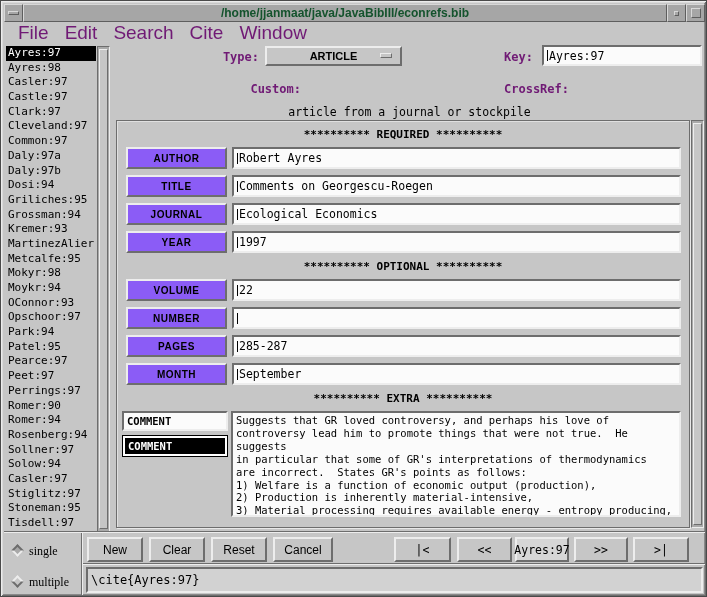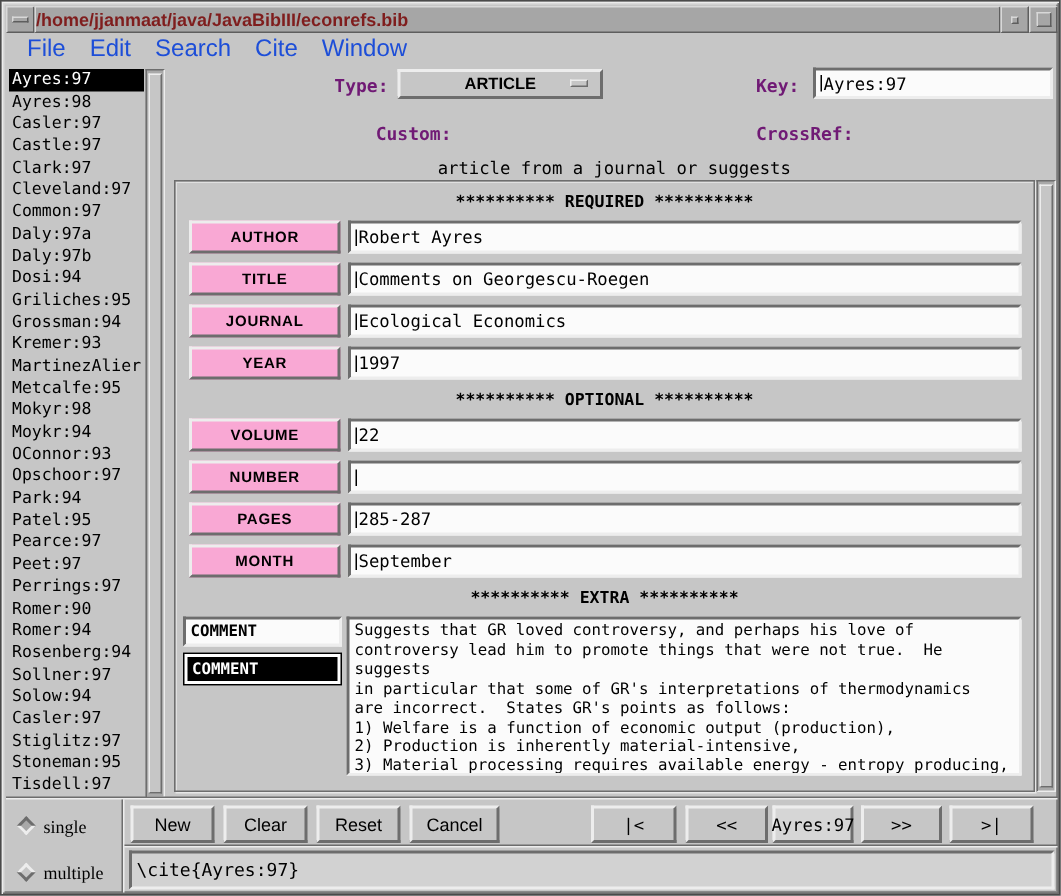--- a/index.html
+++ b/index.html
@@ -23,37 +23,37 @@
   .titlebar {
     position:absolute; left:3px; top:3px; width:701px; height:18px;
     background:#a6a6a6; display:flex; align-items:stretch;
   }
   .tb-btn {
     width:19px; flex:none; background:#a6a6a6;
     border:1px solid; border-color:#d8d8d8 #5e5e5e #5e5e5e #d8d8d8;
     display:flex; align-items:center; justify-content:center;
   }
   .tb-title {
-    flex:1; text-align:left; font-size:12px; font-weight:bold; color:#7f1d1d;
+    flex:1; text-align:center; font-size:12px; font-weight:bold; color:#14532d;
     line-height:16px; border:1px solid; border-color:#d8d8d8 #5e5e5e #5e5e5e #d8d8d8;
     overflow:hidden; white-space:nowrap;
   }
   .menu-glyph { width:11px; height:4px; background:#a6a6a6;
     border:1px solid; border-color:#d8d8d8 #5e5e5e #5e5e5e #d8d8d8; }
   .min-glyph { width:5px; height:5px; background:#a6a6a6;
     border:1px solid; border-color:#d8d8d8 #5e5e5e #5e5e5e #d8d8d8; }
   .max-glyph { width:10px; height:10px; background:#a6a6a6;
     border:1px solid; border-color:#d8d8d8 #5e5e5e #5e5e5e #d8d8d8; }
 
   
   .menubar {
     position:absolute; left:3px; top:22px; width:701px; height:20px;
     display:flex; align-items:center; padding-left:6px;
   }
-  .menu-item { padding:2px 8px; font-size:16px; color:#1d4ed8; cursor:default; }
+  .menu-item { padding:2px 8px; font-size:19px; color:#701a75; cursor:default; }
 
   
   .list-panel {
     position:absolute; left:5px; top:45px; width:90px; height:485px;
     font-family:"DejaVu Sans Mono", monospace; font-size:11px; color:#000;
     overflow:hidden;
   }
   .list-item { height:14.7px; line-height:14.7px; padding-left:2px; white-space:nowrap; cursor:default; }
   .list-item.selected { background:#000; color:#fff; }
 
@@ -99,21 +99,21 @@
     position:absolute; left:115px; top:119px; width:574px; height:408px;
     border:1px solid #6d6d6d; box-shadow:1px 1px 0 #e8e8e8, inset 1px 1px 0 #e0e0e0;
   }
   .section-header {
     text-align:center; font-size:11px; font-weight:bold;
     font-family:"DejaVu Sans Mono", monospace; margin:7px 0 6px; line-height:13px;
   }
   .field-row { display:flex; align-items:center; margin:0 8px 6px 9px; height:22px; }
   .field-label {
     width:101px; height:22px; flex:none; margin-right:5px;
-    border:2px solid; border-color:#ededed #6d6d6d #6d6d6d #ededed; background:#f9a8d4;
+    border:2px solid; border-color:#ededed #6d6d6d #6d6d6d #ededed; background:#8b5cf6;
     display:flex; align-items:center; justify-content:center;
     font-size:10px; font-weight:bold; letter-spacing:0.5px;
     font-family:"Liberation Sans",sans-serif; cursor:default;
   }
   .field-row .text-field { flex:1; height:22px; border:2px solid; border-color:#6d6d6d #ededed #ededed #6d6d6d; }
 
   .extra-row { display:flex; margin:0 8px 0 5px; }
   .extra-left { width:106px; flex:none; margin-right:3px; }
   .extra-combo { height:20px; font-weight:bold; font-size:10.5px; }
   .extra-listbox { margin-top:4px; background:#fff; border:1px solid #000; padding:2px; }
@@ -234,21 +234,21 @@
     <span>ARTICLE</span>
     <span class="opt-indicator"></span>
   </div>
   <div class="hdr-label key-label">Key:</div>
   <div class="text-field sunken key-field">
     <span class="caret"></span>
     <span>Ayres:97</span>
   </div>
   <div class="hdr-label custom-label">Custom:</div>
   <div class="hdr-label crossref-label">CrossRef:</div>
-  <div class="description">article from a journal or suggests</div>
+  <div class="description">article from a journal or stockpile</div>
 
   <div class="form-frame">
     <div class="section-header">********** REQUIRED **********</div>
     <div id="required-rows">
         <div class="field-row">
           <div class="field-label">AUTHOR</div>
           <div class="text-field"><span class="caret"></span><span>Robert Ayres</span></div>
         </div>
         <div class="field-row">
           <div class="field-label">TITLE</div>

